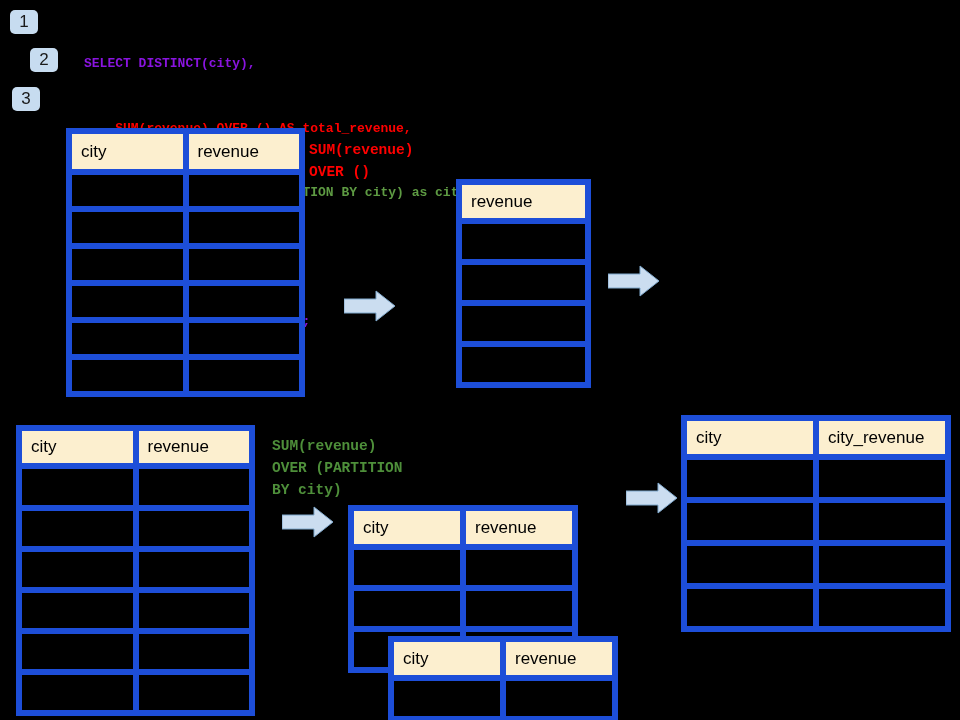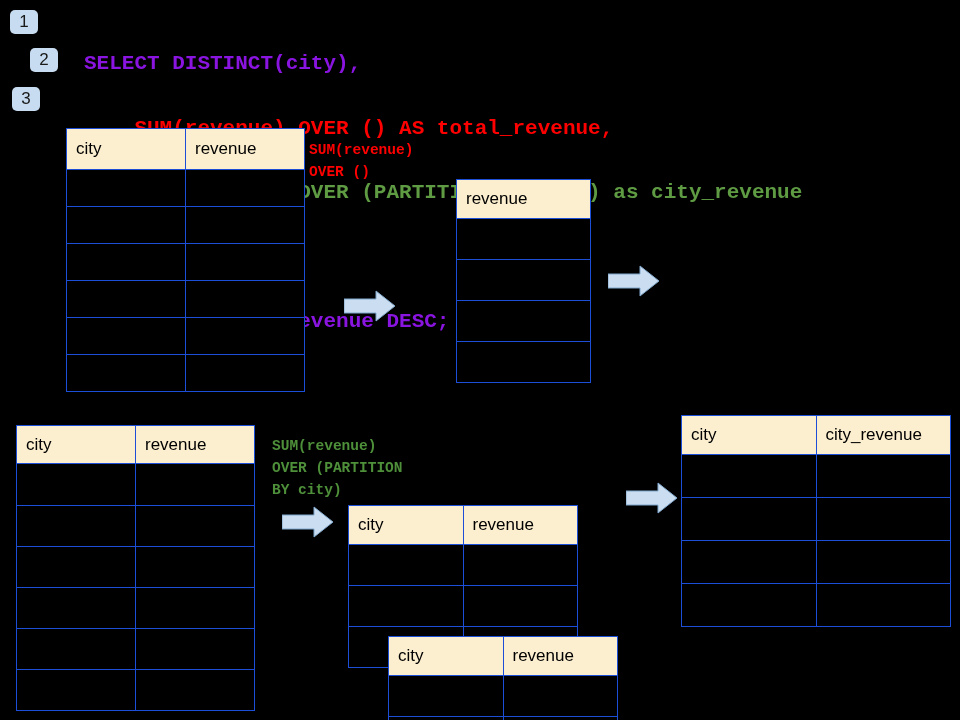--- a/index.html
+++ b/index.html
@@ -14,21 +14,21 @@
     height: 720px;
     background: #000000;
     overflow: hidden;
     font-family: "Liberation Sans", sans-serif;
   }
 
   
   .code-block {
     position: absolute;
     font-family: "Liberation Mono", monospace;
-    font-size: 21px;
+    font-size: 13px;
     line-height: 21.5px;
     white-space: pre;
     font-weight: bold;
     letter-spacing: 0px;
   }
   .code-line { white-space: pre; }
   .c-purple { color: #8A14E0; }
   .c-red    { color: #FF0000; }
   .c-green  { color: #5E9B43; }
 
@@ -72,21 +72,21 @@
 
   
   .tbl {
     position: absolute;
     border-collapse: collapse;
     table-layout: fixed;
     background: #000000;
     box-sizing: border-box;
   }
   .tbl td {
-    border: 1px solid #1d4ed8;
+    border: 6px solid #1d4ed8;
     box-sizing: border-box;
     padding: 0;
   }
   .tbl td.hdr {
     background: #FCEFCF;
     color: #000000;
     font-family: "Liberation Sans", sans-serif;
     font-size: 17px;
     padding: 0 9px;
     vertical-align: middle;

